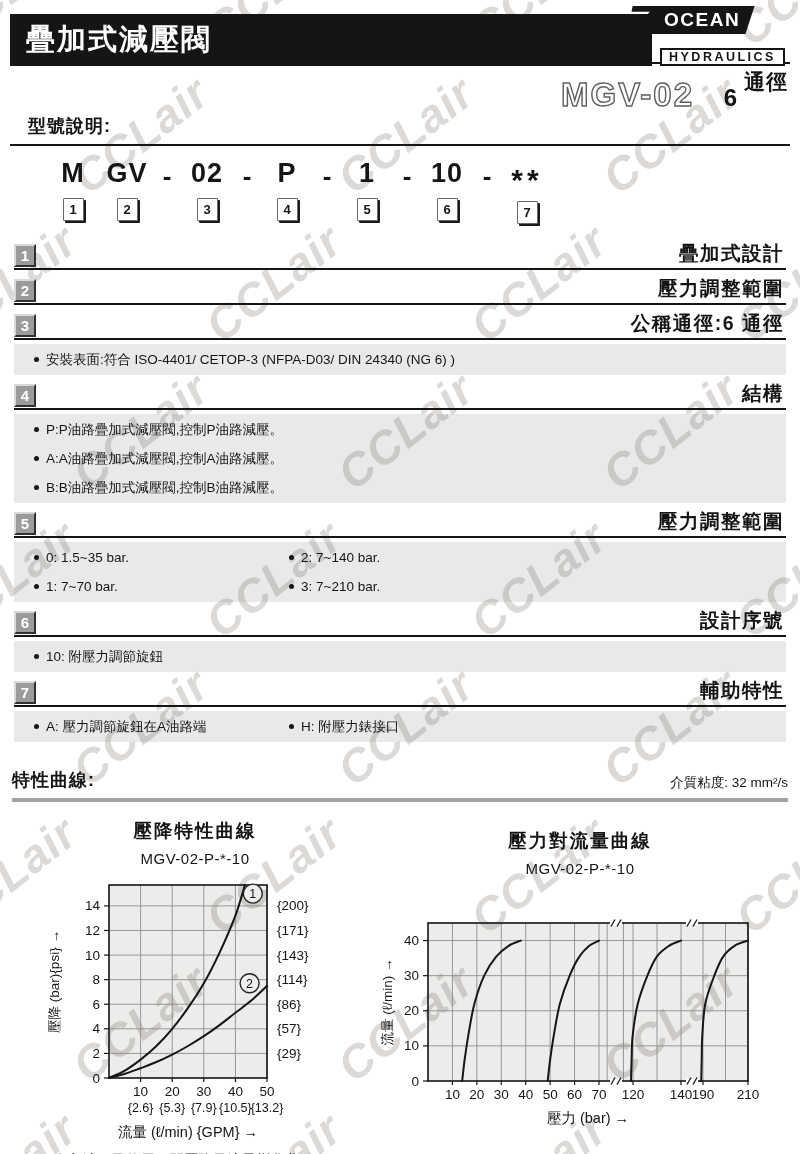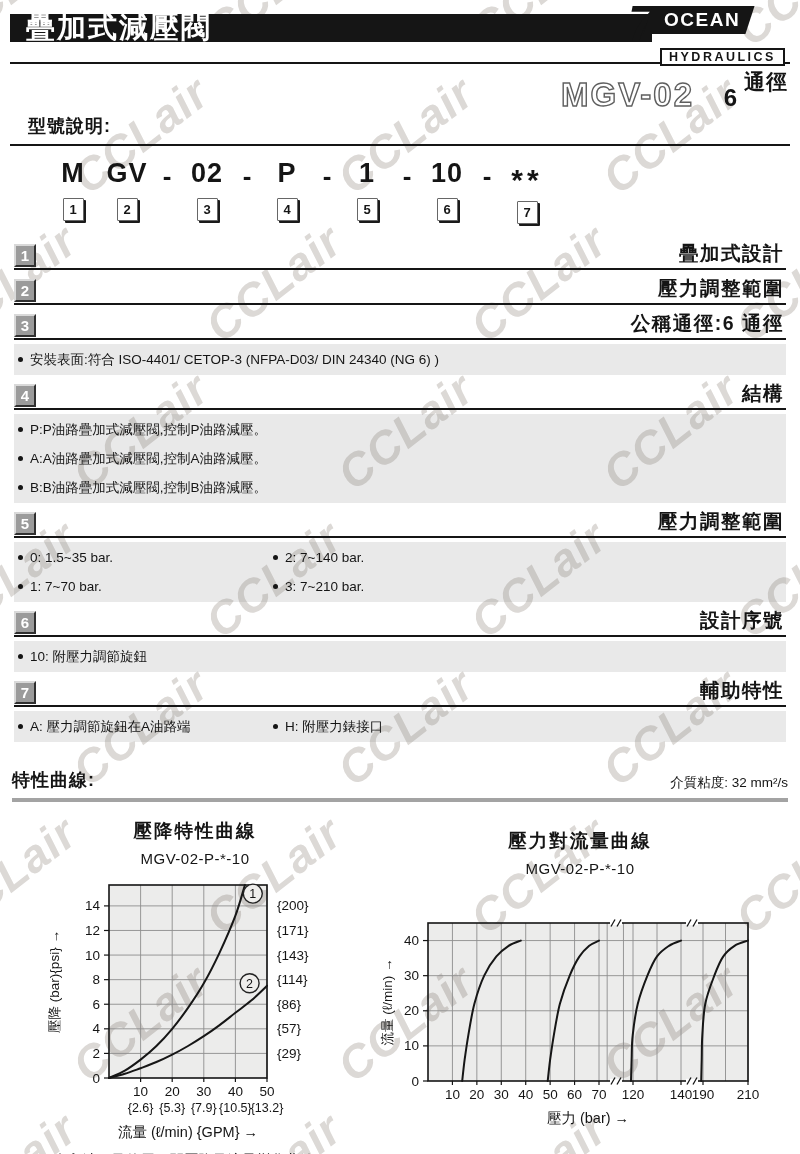--- a/index.html
+++ b/index.html
@@ -8,21 +8,21 @@
 
   
   #watermarks { position:absolute; inset:0; z-index:0; overflow:hidden; }
   .wm { position:absolute; font-size:46px; font-weight:700; font-style:italic;
         color:#dcd9d6; transform:rotate(-38deg); letter-spacing:1px; white-space:nowrap; }
 
   .content { position:relative; z-index:1; }
 
   
   .header-row { position:relative; height:50px; margin:12px 10px 0; border-bottom:2.5px solid #151515; }
-  .header-bar { position:absolute; left:0; top:2px; width:626px; height:28px; background:#151515;
+  .header-bar { position:absolute; left:0; top:2px; width:626px; height:52px; background:#151515;
                 color:#fff; display:flex; align-items:center; padding-left:16px;
                 font-size:29px; font-weight:700; letter-spacing:2px; }
   .logo { position:absolute; right:2px; top:-8px; width:160px; }
   .logo-top { display:flex; align-items:flex-start; }
   .logo-seven { font-size:50px; font-weight:900; line-height:0.82; font-style:italic; }
   .logo-ocean-bg { background:#151515; transform:skewX(-18deg); padding:3px 10px 3px 16px;
                    margin-left:-8px; margin-top:2px; }
   .logo-ocean { display:inline-block; color:#fff; transform:skewX(18deg); font-weight:800;
                 font-size:19px; letter-spacing:1.5px; }
   .logo-bottom { display:inline-block; border:2px solid #151515; padding:0 7px; font-weight:700;
@@ -52,21 +52,21 @@
   
   #sections { margin:16px 14px 0; }
   .section { margin-top:5px; }
   .section-head { display:flex; justify-content:space-between; align-items:flex-end;
                   border-bottom:2px solid #151515; padding-bottom:1px; }
   .sec-num { width:22px; height:23px; background:#9b9b9b; color:#fff; font-size:15px; font-weight:700;
              display:flex; align-items:center; justify-content:center; box-sizing:border-box;
              border-top:2px solid #d9d9d9; border-left:2px solid #d9d9d9;
              border-right:2px solid #303030; border-bottom:2px solid #303030; }
   .sec-title { font-size:19.5px; font-weight:700; letter-spacing:1.5px; padding-right:2px; }
-  .bullet-band { background:rgba(120,120,118,0.16); margin-top:4px; padding:6px 4px;
+  .bullet-band { background:rgba(120,120,118,0.16); margin-top:4px; padding:6px 20px;
                  display:grid; grid-template-columns:1fr; row-gap:10px; font-size:13.5px; }
   .bullet-band.two-col { grid-template-columns:255px 1fr; }
   .bullet { display:flex; align-items:flex-start; gap:7px; line-height:19px; }
   .dot { width:5px; height:5px; border-radius:50%; background:#151515; margin-top:7px; flex:none; }
 
   
   .curves-head { display:flex; justify-content:space-between; align-items:flex-end;
                  margin:26px 12px 0; border-bottom:4px solid #a3a3a3; padding-bottom:6px; }
   .curves-title { font-size:18px; font-weight:700; letter-spacing:1px; }
   .curves-visc { font-size:13.5px; }

